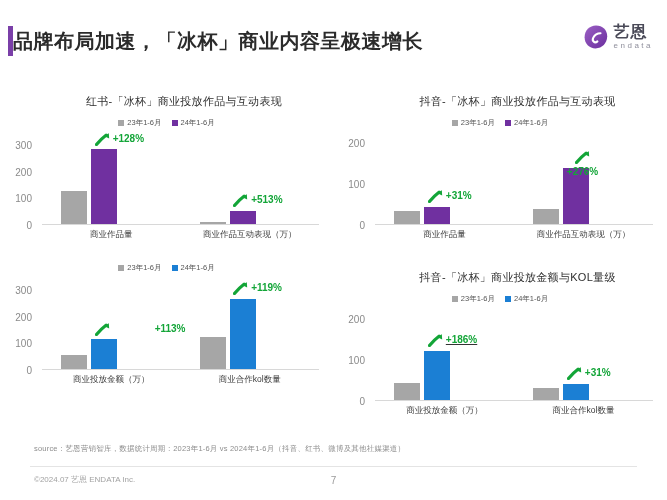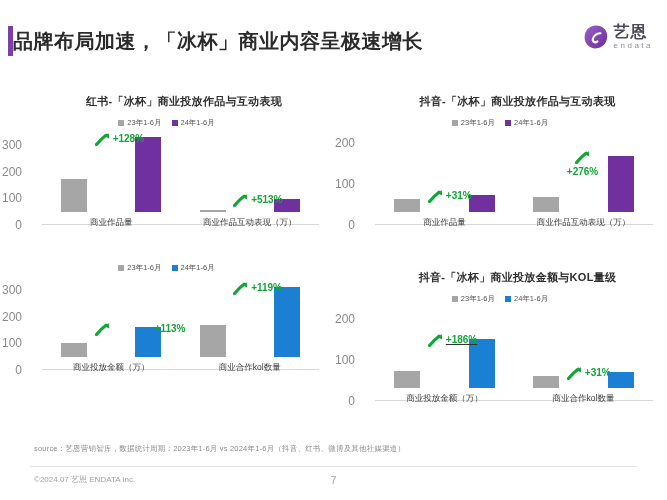--- a/index.html
+++ b/index.html
@@ -80,21 +80,21 @@
     grid-template-rows: 176px 176px;
   }
   .panel {
     position: relative;
     padding: 0;
     box-sizing: border-box;
   }
   .chart-title {
     text-align: center;
     font-size: 11px;
-    font-weight: bold;
+    font-weight: normal;
     color: #2e2e2e;
     margin-top: 16px;
     letter-spacing: 0.3px;
     margin-left: 35px;
   }
   .legend {
     display: flex;
     justify-content: center;
     gap: 10px;
     margin-top: 9px;
@@ -110,38 +110,38 @@
     margin: 9px 12px 0 12px;
     height: 108px;
   }
   .axis-labels {
     position: absolute;
     left: 0; top: 0;
     width: 26px; height: 100%;
   }
   .axis-label {
     position: absolute;
-    right: 16px;
-    font-size: 12px;
+    right: 6px;
+    font-size: 10px;
     color: #8a8a8a;
     transform: translateY(-50%);
     white-space: nowrap;
   }
   .plot-inner {
     position: absolute;
     left: 30px; right: 2px; top: 0; bottom: 20px;
     border-bottom: 1px solid #d8d8d8;
   }
   .group {
     position: absolute;
-    bottom: 12px;
+    bottom: 0;
     height: 100%;
     display: flex;
     align-items: flex-end;
-    justify-content: space-between;
+    justify-content: flex-start;
     gap: 4px;
   }
   .bar {
     width: 26px;
     position: relative;
   }
   .cat-label {
     position: absolute;
     top: 100%;
     left: 50%;

